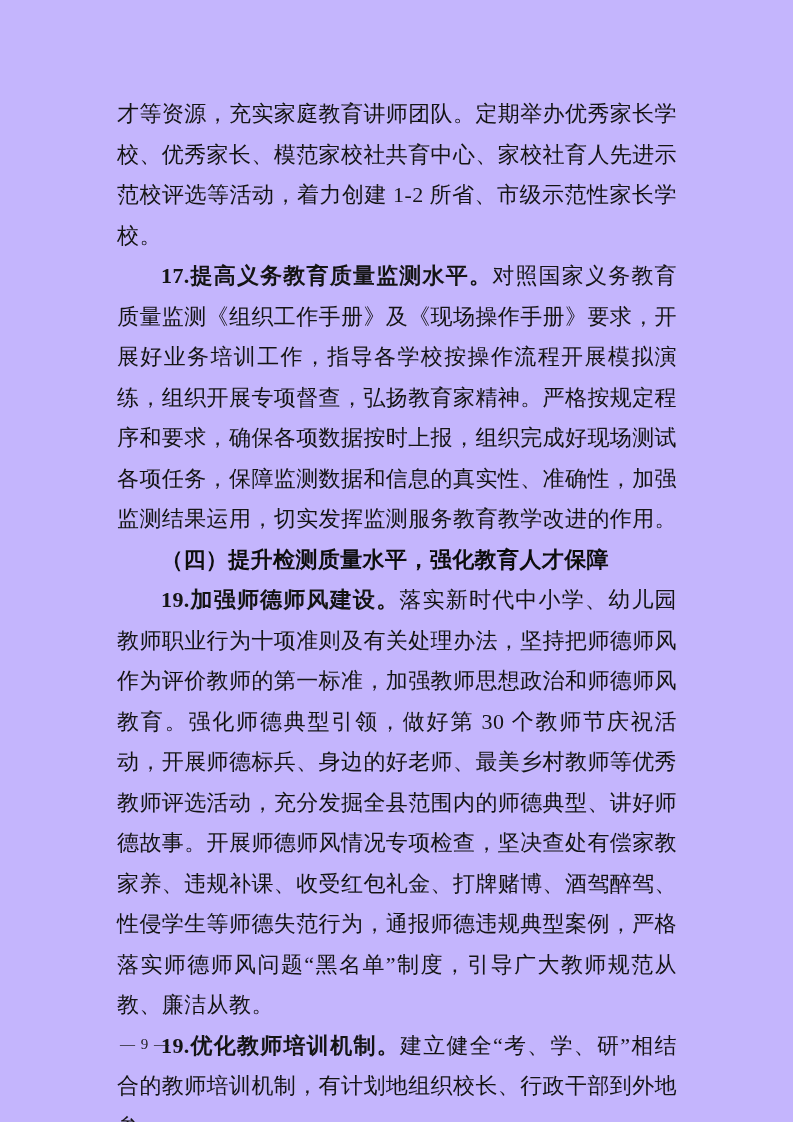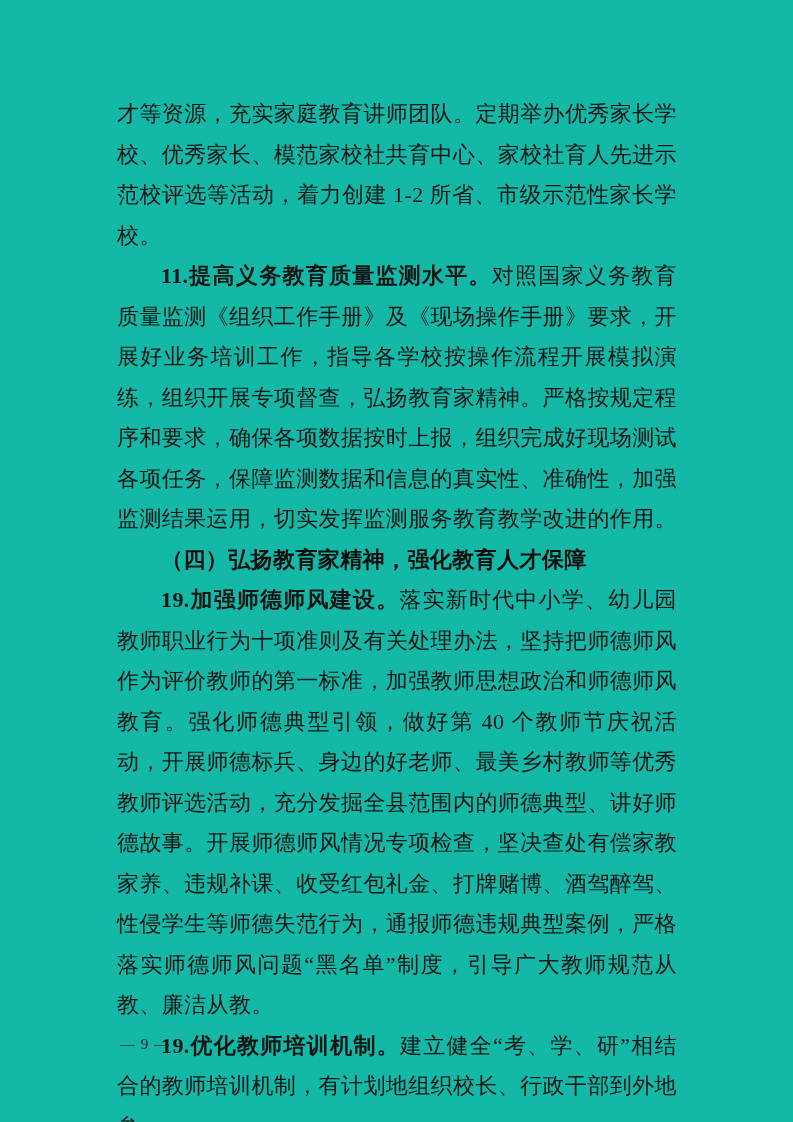--- a/index.html
+++ b/index.html
@@ -4,21 +4,21 @@
 <style>
   html, body {
     margin: 0;
     padding: 0;
     background: #ffffff;
   }
   .page {
     position: relative;
     width: 793px;
     height: 1122px;
-    background: #14b8a6;
+    background: #c4b5fd;
     overflow: hidden;
     font-family: "Liberation Serif", "DejaVu Serif", serif;
     color: #141414;
   }
   .content {
     position: absolute;
     top: 94px;
     left: 117px;
     width: 560px;
     font-size: 22px;
@@ -57,25 +57,25 @@
 </style>
 </head>
 <body>
 
 <div class="page">
 
   <div class="content">
 
     <p class="para"><span>才等资源，充实家庭教育讲师团队。定期举办优秀家长学校、优秀家长、模范家校社共育中心、家校社育人先进示范校评选等活动，着力创建 1-2 所省、市级示范性家长学校。</span></p>
 
-    <p class="para indent"><span class="para-lead">11.提高义务教育质量监测水平。</span><span>对照国家义务教育质量监测《组织工作手册》及《现场操作手册》要求，开展好业务培训工作，指导各学校按操作流程开展模拟演练，组织开展专项督查，弘扬教育家精神。严格按规定程序和要求，确保各项数据按时上报，组织完成好现场测试各项任务，保障监测数据和信息的真实性、准确性，加强监测结果运用，切实发挥监测服务教育教学改进的作用。</span></p>
+    <p class="para indent"><span class="para-lead">17.提高义务教育质量监测水平。</span><span>对照国家义务教育质量监测《组织工作手册》及《现场操作手册》要求，开展好业务培训工作，指导各学校按操作流程开展模拟演练，组织开展专项督查，弘扬教育家精神。严格按规定程序和要求，确保各项数据按时上报，组织完成好现场测试各项任务，保障监测数据和信息的真实性、准确性，加强监测结果运用，切实发挥监测服务教育教学改进的作用。</span></p>
 
-    <p class="section-heading"><span>（四）弘扬教育家精神，强化教育人才保障</span></p>
+    <p class="section-heading"><span>（四）提升检测质量水平，强化教育人才保障</span></p>
 
-    <p class="para indent"><span class="para-lead">19.加强师德师风建设。</span><span>落实新时代中小学、幼儿园教师职业行为十项准则及有关处理办法，坚持把师德师风作为评价教师的第一标准，加强教师思想政治和师德师风教育。强化师德典型引领，做好第 40 个教师节庆祝活动，开展师德标兵、身边的好老师、最美乡村教师等优秀教师评选活动，充分发掘全县范围内的师德典型、讲好师德故事。开展师德师风情况专项检查，坚决查处有偿家教家养、违规补课、收受红包礼金、打牌赌博、酒驾醉驾、性侵学生等师德失范行为，通报师德违规典型案例，严格落实师德师风问题“黑名单”制度，引导广大教师规范从教、廉洁从教。</span></p>
+    <p class="para indent"><span class="para-lead">19.加强师德师风建设。</span><span>落实新时代中小学、幼儿园教师职业行为十项准则及有关处理办法，坚持把师德师风作为评价教师的第一标准，加强教师思想政治和师德师风教育。强化师德典型引领，做好第 30 个教师节庆祝活动，开展师德标兵、身边的好老师、最美乡村教师等优秀教师评选活动，充分发掘全县范围内的师德典型、讲好师德故事。开展师德师风情况专项检查，坚决查处有偿家教家养、违规补课、收受红包礼金、打牌赌博、酒驾醉驾、性侵学生等师德失范行为，通报师德违规典型案例，严格落实师德师风问题“黑名单”制度，引导广大教师规范从教、廉洁从教。</span></p>
 
     <p class="para indent"><span class="para-lead">19.优化教师培训机制。</span><span>建立健全“考、学、研”相结合的教师培训机制，有计划地组织校长、行政干部到外地参</span></p>
 
   </div>
 
   <div class="footer">— 9 —</div>
 
 </div>
 
 </body></html>

